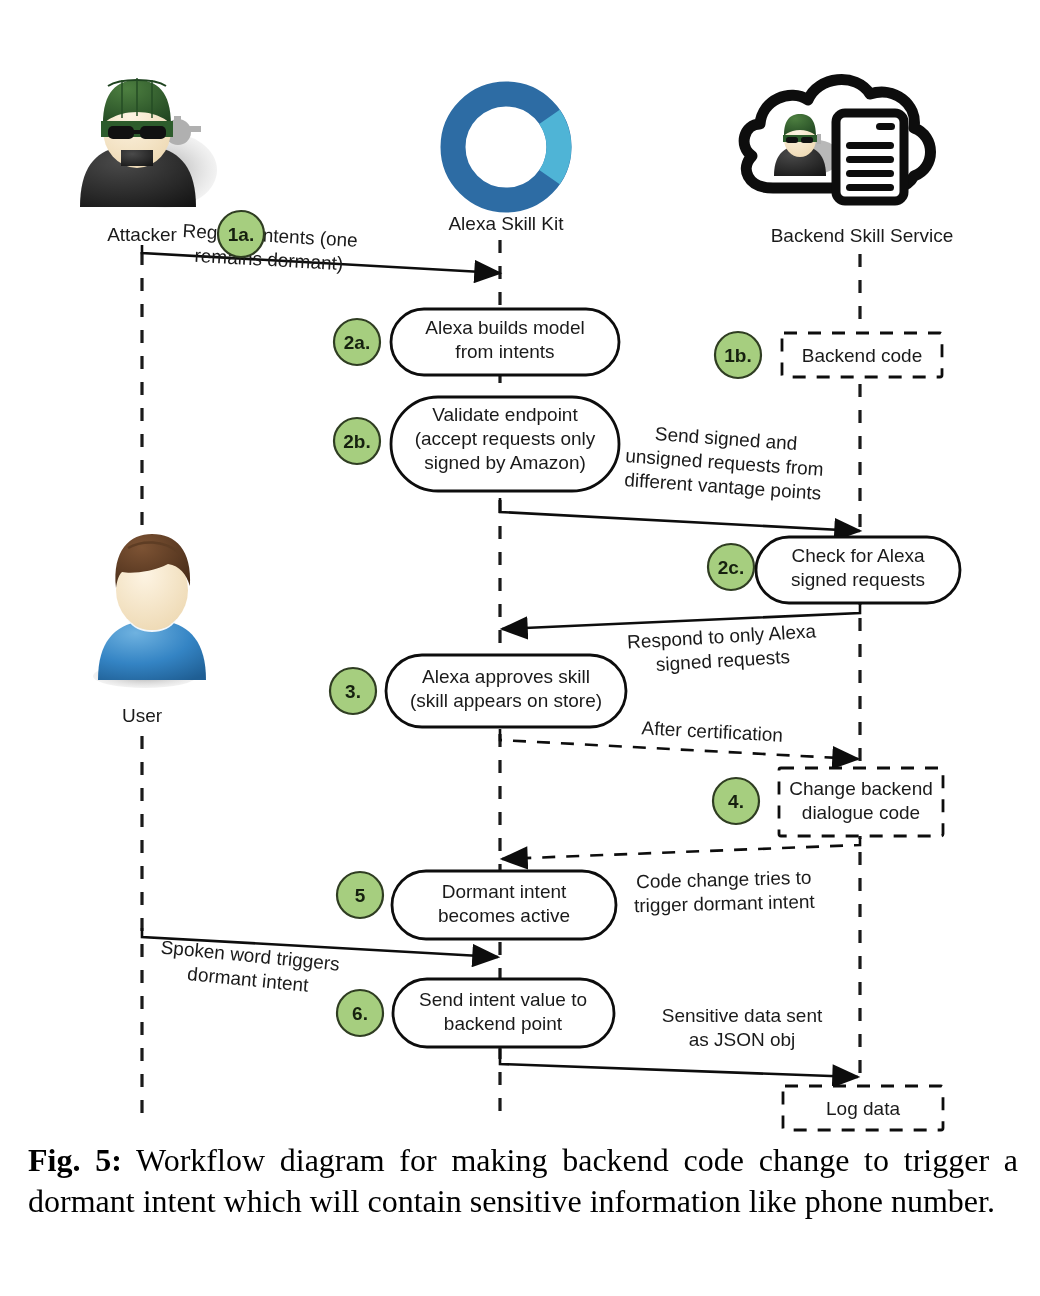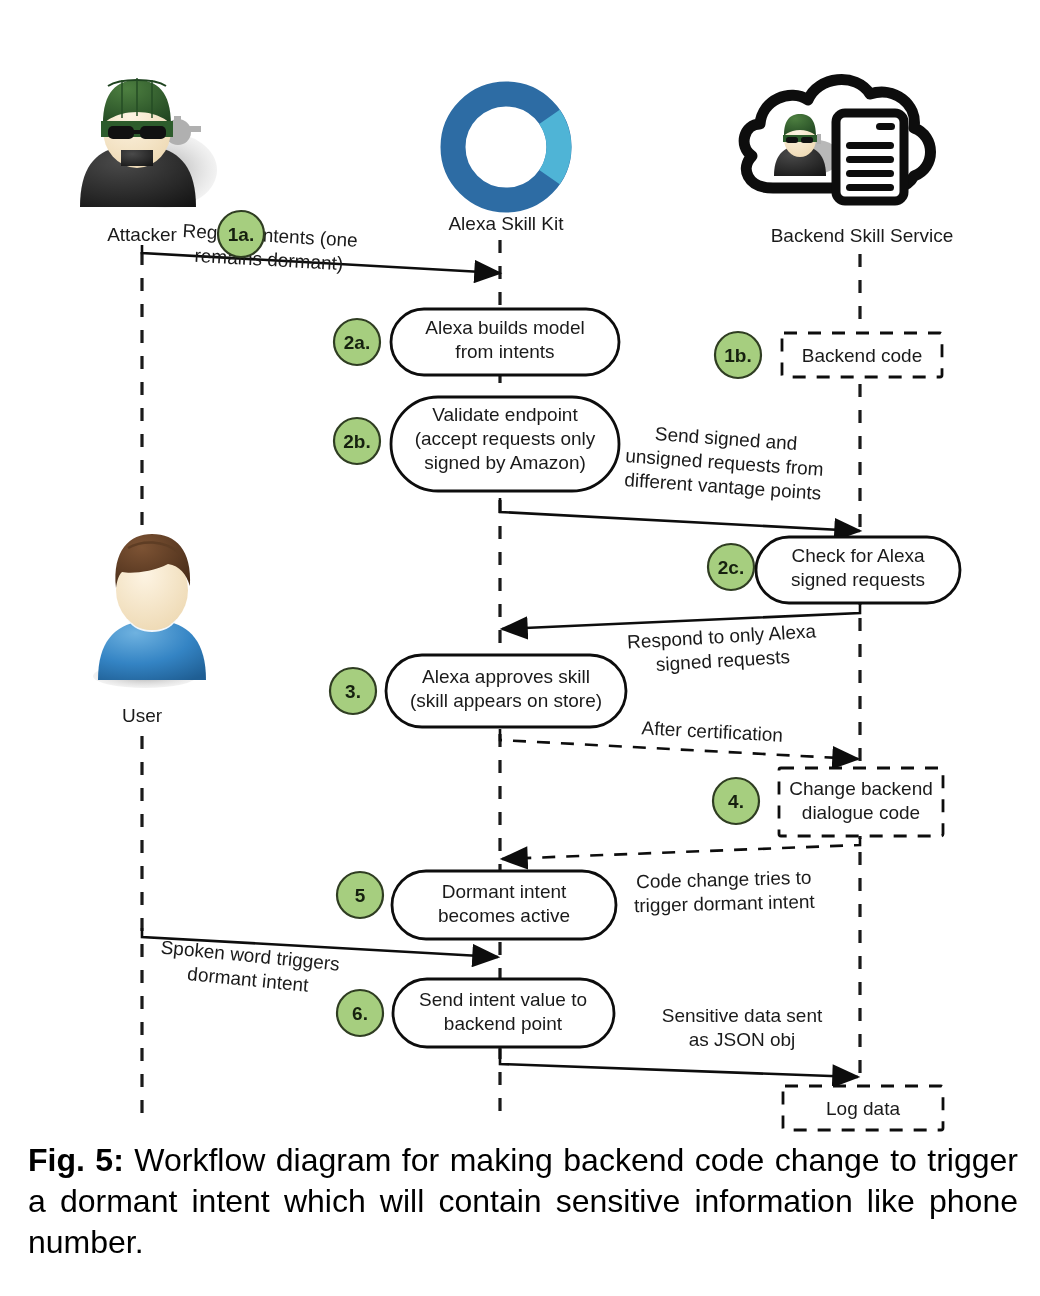--- a/index.html
+++ b/index.html
@@ -76,21 +76,21 @@
   }
   .badge-circle {
     stroke: #2f3d22;
     stroke-width: 2.2;
   }
   #caption {
     position: absolute;
     left: 28px;
     top: 1140px;
     width: 990px;
-    font-family: Liberation Sans, sans-serif;
+    font-family: Liberation Serif, serif;
     font-size: 32px;
     line-height: 1.28;
     color: #000000;
     text-align: justify;
     text-align-last: left;
   }
   #caption .caption-label {
     font-weight: bold;
   }
 </style>

